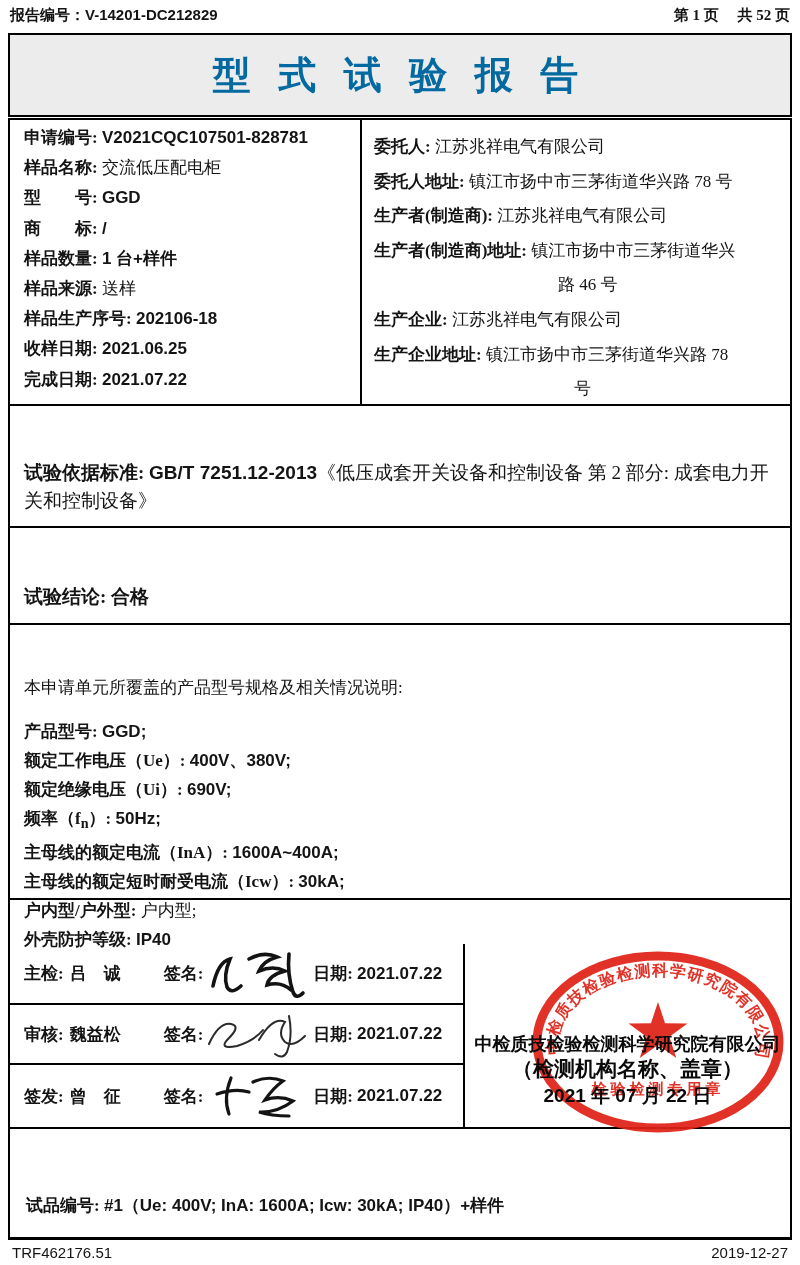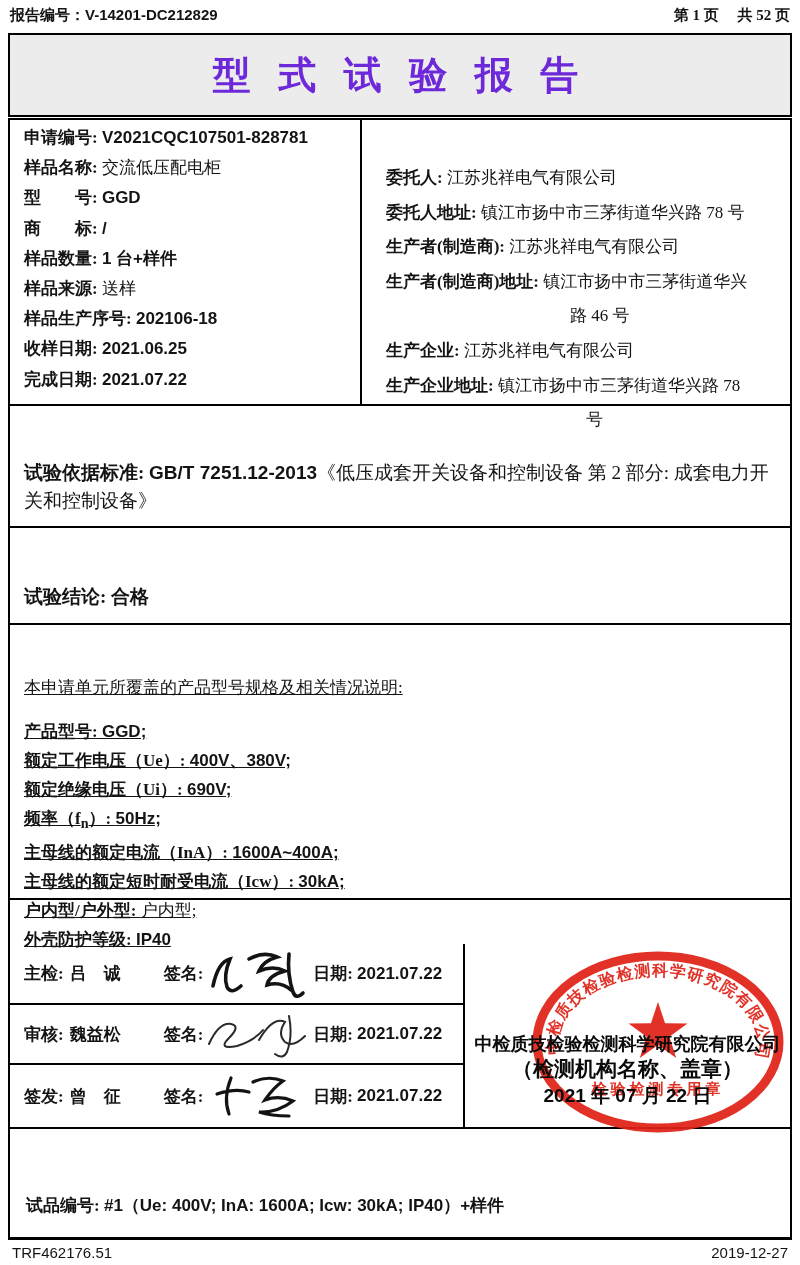--- a/index.html
+++ b/index.html
@@ -16,40 +16,40 @@
 
   
   .doc-header { position:absolute; top:6px; left:10px; right:10px; height:22px;
     display:flex; justify-content:space-between; font-size:15px; }
   .doc-header .left b, .doc-header .right { font-weight:700; }
 
   
   .title-box { position:absolute; top:33px; left:8px; width:784px; height:84px;
     background:#ececec; border:2px solid #000;
     display:flex; align-items:center; justify-content:center; }
-  .title-box h1 { font-size:38px; font-weight:700; letter-spacing:9px; color:#6d28d9; }
+  .title-box h1 { font-size:38px; font-weight:700; letter-spacing:9px; color:#0369a1; }
 
   
   .main-table { position:absolute; top:118px; left:8px; width:784px; height:1122px;
     border:2px solid #000; border-bottom-width:3px;
     display:flex; flex-direction:column;gap:44px; }
 
   .row1 { height:286px; border-bottom:2px solid #000; display:flex; }
   .row1-left { width:352px; border-right:2px solid #000; padding:3px 4px 0 14px; }
   .row1-left .line { line-height:30.2px; white-space:nowrap; }
-  .row1-right { flex:1; padding:10px 4px 0 24px;margin-top:31px; }
+  .row1-right { flex:1; padding:10px 4px 0 12px; }
   .row1-right .line { line-height:34.6px; }
   .row1-right .cont1 { padding-left:184px; }
   .row1-right .cont2 { padding-left:200px; }
 
   .row2 { height:78px; border-bottom:2px solid #000; padding:9px 14px 0 14px;
     font-size:19px; line-height:28px; }
   .row3 { height:53px; border-bottom:2px solid #000; padding:12px 14px 0 14px;
     font-size:19px; }
-  .row4 { height:231px; border-bottom:2px solid #000; padding:4px 10px 0 14px;text-decoration:underline; }
+  .row4 { height:231px; border-bottom:2px solid #000; padding:4px 10px 0 14px; }
   .row4 .line { line-height:29px; white-space:nowrap; }
   .row4 .intro { margin-bottom:15px; }
 
   .sig-section { height:185px; border-bottom:2px solid #000; display:flex; }
   .sig-left { width:455px; border-right:2px solid #000; display:flex; flex-direction:column; }
   .sig-row { display:flex; align-items:center; padding-left:14px; position:relative; }
   .sig-row1 { height:61px; border-bottom:2px solid #000; }
   .sig-row2 { height:60px; border-bottom:2px solid #000; }
   .sig-row3 { flex:1; }
   .sig-name { display:inline-block; width:86px; margin-left:6px; }

